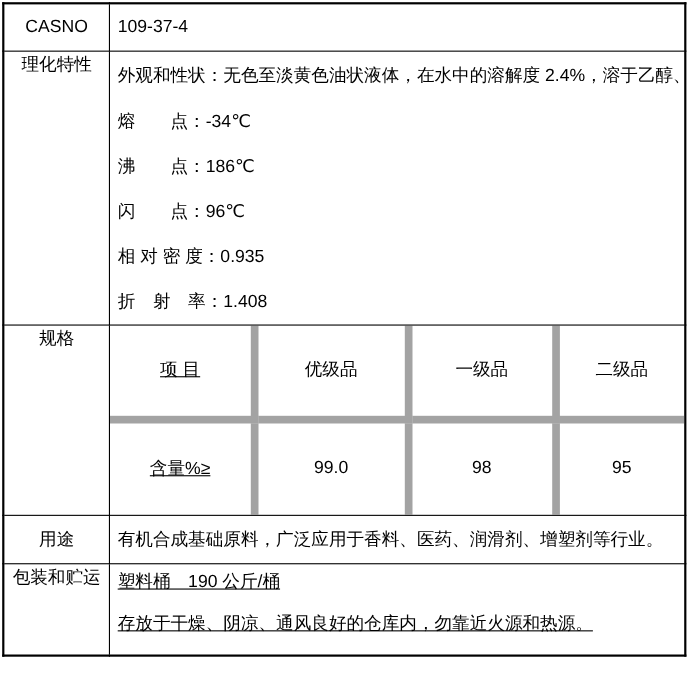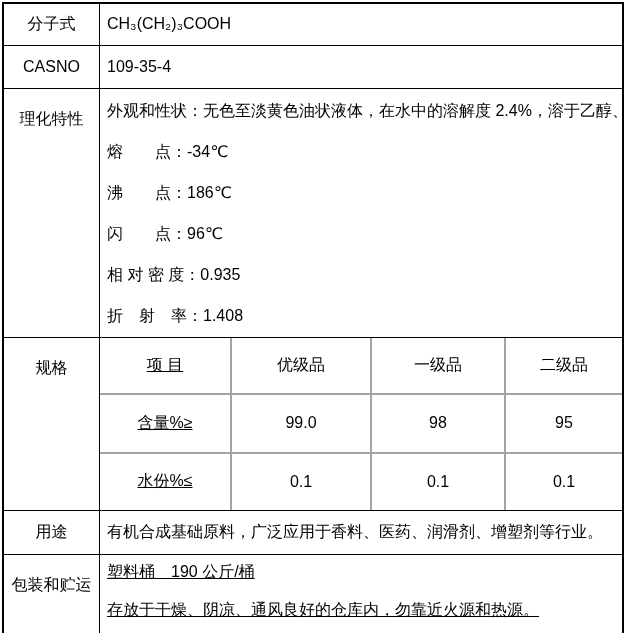--- a/index.html
+++ b/index.html
@@ -31,21 +31,21 @@
     border: 2px solid #000000;
   }
   td.label {
     width: 91px;
     text-align: center;
     vertical-align: middle;
     padding: 0 2px;
   }
   td.label.top {
     vertical-align: top;
-    padding-top: 20px;
+    padding-top: 2px;
   }
   td.value {
     padding-left: 7px;
     vertical-align: middle;
     white-space: nowrap;
   }
   tr.r-formula { height: 42px; }
   tr.r-casno   { height: 43px; }
   tr.r-props   { height: 249px; }
   tr.r-spec    { height: 173px; }
@@ -68,21 +68,21 @@
     padding: 0;
     vertical-align: top;
   }
   table.spec {
     border-collapse: collapse;
     table-layout: fixed;
     width: 100%;
     height: 172px;
   }
   table.spec td {
-    border: 2px solid #a3a3a3;
+    border: 7px solid #a3a3a3;
     text-align: center;
     vertical-align: middle;
     height: 43px;
     white-space: nowrap;
     overflow: hidden;
   }
   table.spec tr td:first-child  { border-left: none; text-decoration: underline; }
   table.spec tr td:last-child   { border-right: none; text-align: center; }
   table.spec tr:first-child td  { border-top: none; }
   table.spec tr:last-child td   { border-bottom: none; }
@@ -101,28 +101,24 @@
     white-space: pre;
     text-decoration: underline;
   }
 </style>
 </head>
 <body>
 
 <div class="page">
   <table class="main">
     <tbody>
-      <tr class="r-formula">
-        <td class="label">分子式</td>
-        <td class="value">CH₃(CH₂)₃COOH</td>
-      </tr>
 
       <tr class="r-casno">
         <td class="label">CASNO</td>
-        <td class="value">109-35-4</td>
+        <td class="value">109-37-4</td>
       </tr>
 
       <tr class="r-props">
         <td class="label top">理化特性</td>
         <td class="props-cell">
           <div class="prop-line">外观和性状：无色至淡黄色油状液体，在水中的溶解度 2.4%，溶于乙醇、乙醚。</div>
           <div class="prop-line">熔　　点：-34℃</div>
           <div class="prop-line">沸　　点：186℃</div>
           <div class="prop-line">闪　　点：96℃</div>
           <div class="prop-line">相 对 密 度：0.935</div>
@@ -146,26 +142,20 @@
                 <td>优级品</td>
                 <td>一级品</td>
                 <td>二级品</td>
               </tr>
               <tr>
                 <td>含量%≥</td>
                 <td>99.0</td>
                 <td>98</td>
                 <td>95</td>
               </tr>
-              <tr>
-                <td>水份%≤</td>
-                <td>0.1</td>
-                <td>0.1</td>
-                <td>0.1</td>
-              </tr>
             </tbody>
           </table>
         </td>
       </tr>
 
       <tr class="r-usage">
         <td class="label">用途</td>
         <td class="value">有机合成基础原料，广泛应用于香料、医药、润滑剂、增塑剂等行业。</td>
       </tr>
 

